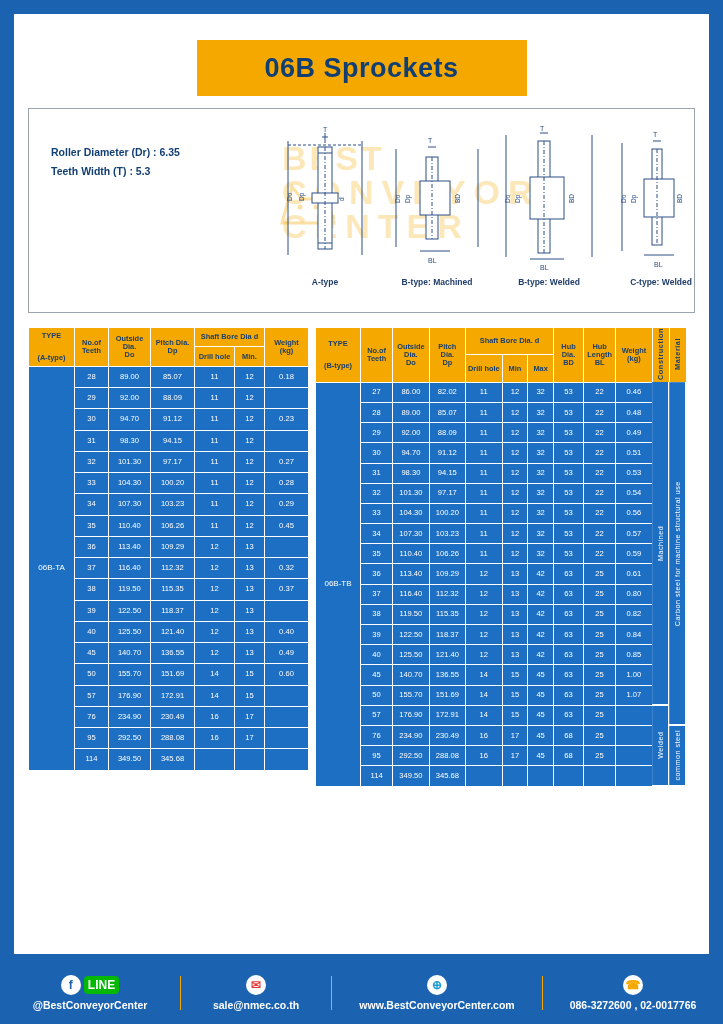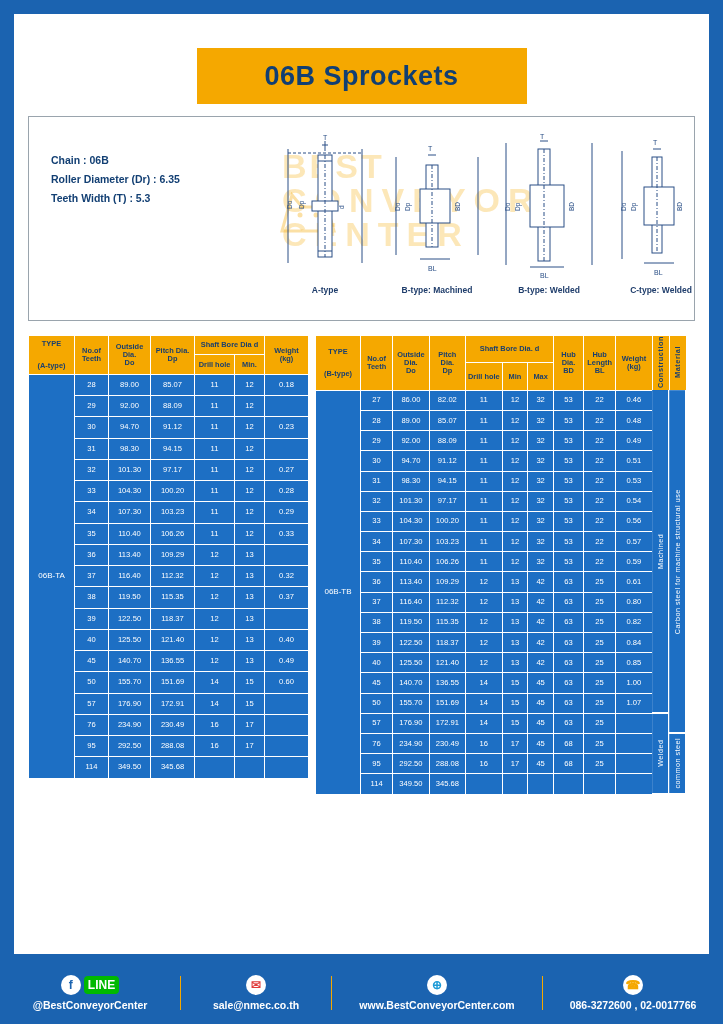--- a/index.html
+++ b/index.html
@@ -14,21 +14,21 @@
     position: relative;
     width: 723px; height: 1024px;
     background: #1b63b0;
     padding: 14px 14px 0 14px;
   }
   .sheet {
     background: #ffffff;
     width: 695px;
     height: 940px;
     position: relative;
-    padding: 28px 14px;
+    padding: 20px 14px;
   }
 
   
   .title-wrap { display:flex; justify-content:center; margin-top: 6px; }
   .title-box {
     background: #f5a800;
     width: 330px;
     height: 56px;
     display:flex; align-items:center; justify-content:center;
   }
@@ -180,21 +180,20 @@
   <div class="sheet">
 
     <div class="title-wrap">
       <div class="title-box">
         <span class="t">06B Sprockets</span>
       </div>
     </div>
 
     <div class="spec-box">
       <div class="spec-left">
-        <div>Chain : 06B</div>
         <div>Roller Diameter (Dr) : 6.35</div>
         <div>Teeth Width (T) : 5.3</div>
       </div>
       <div class="spec-right">
         <div class="watermark">
           <div>BEST</div>
           <div class="w2">CONVEYOR</div>
           <div class="w2">CENTER</div>
         </div>
         <svg class="dog" viewBox="0 0 70 60">
@@ -388,21 +387,21 @@
               <td>11</td>
               <td>12</td>
               <td>0.29</td>
             </tr>
             <tr>
               <td>35</td>
               <td>110.40</td>
               <td>106.26</td>
               <td>11</td>
               <td>12</td>
-              <td>0.33</td>
+              <td>0.45</td>
             </tr>
             <tr>
               <td>36</td>
               <td>113.40</td>
               <td>109.29</td>
               <td>12</td>
               <td>13</td>
               <td></td>
             </tr>
             <tr>

